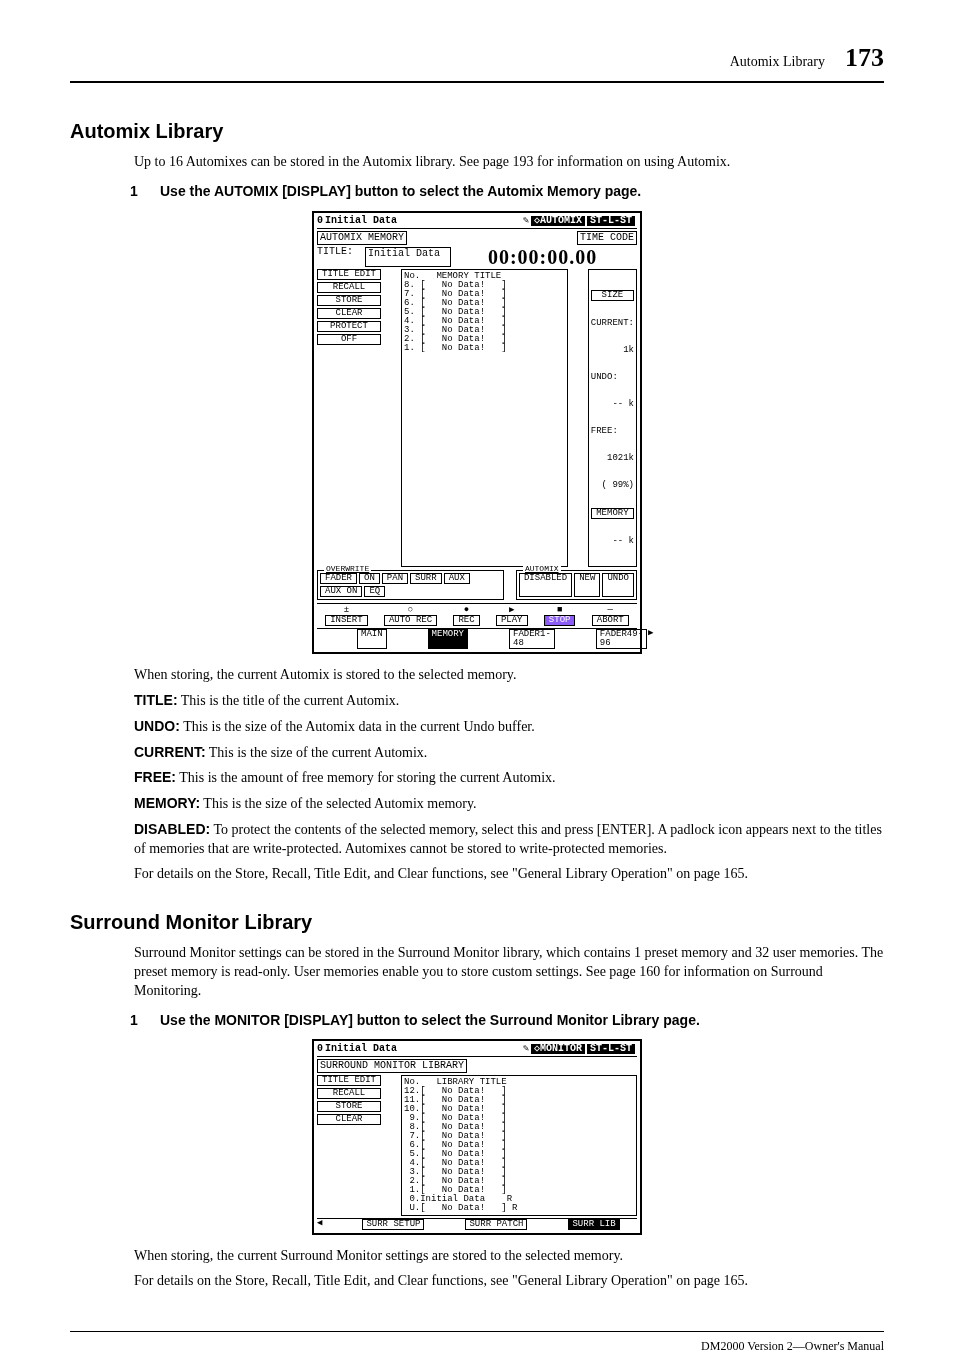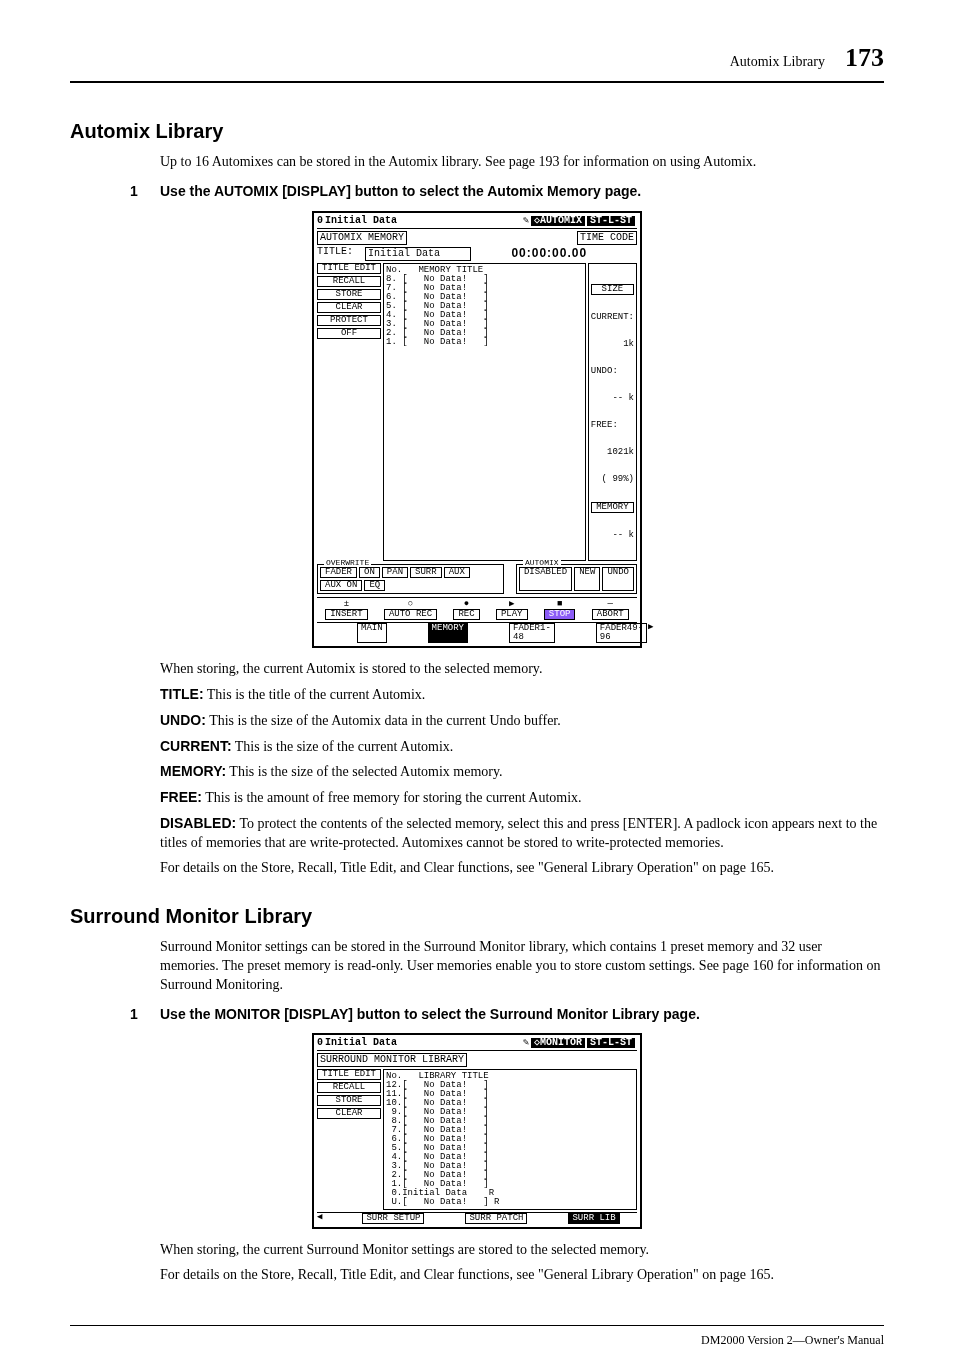--- a/index.html
+++ b/index.html
@@ -29,21 +29,21 @@
     font-size: 26px;
     font-weight: bold;
   }
   h2 {
     font-family: Tahoma, Verdana, sans-serif;
     font-size: 20px;
     font-weight: bold;
     margin-bottom: 8px;
   }
   .body-indent {
-    margin-left: 90px;
+    margin-left: 64px;
   }
   .body-indent p {
     margin-bottom: 6px;
   }
   .step {
     display: flex;
     margin-left: 60px;
     margin-top: 10px;
     margin-bottom: 10px;
     font-family: Tahoma, Verdana, sans-serif;
@@ -90,21 +90,21 @@
     padding: 1px 2px;
   }
   .scr-btn {
     border: 1px solid #000;
     padding: 0 4px;
     font-size: 9px;
     display: inline-block;
     text-align: center;
   }
   .scr-btn.inv { background: #8b5cf6; color: #fff; }
-  .scr-main { display: flex; gap: 2px; }
+  .scr-main { display: flex; gap: 20px; }
   .scr-col { display: flex; flex-direction: column; gap: 2px; }
   .scr-list {
     border: 1px solid #000;
     padding: 2px;
     flex: 1;
     font-size: 9px;
   }
   .scr-list-row { white-space: pre; }
   .scr-sizebox {
     border: 1px solid #000;
@@ -121,20 +121,21 @@
     position: relative;
     margin-top: 3px;
   }
   .scr-group-label {
     position: absolute;
     top: -6px;
     left: 6px;
     background: #fff;
     padding: 0 2px;
     font-size: 8px;
+    text-decoration: underline;
   }
   .scr-transport {
     display: flex;
     justify-content: space-around;
     border-top: 1px solid #000;
     margin-top: 3px;
     padding-top: 2px;
     font-size: 9px;
   }
   .scr-transport .tcell { text-align: center; }
@@ -145,22 +146,22 @@
     border-top: 1px solid #000;
   }
   .scr-tabs .tab {
     border: 1px solid #000;
     padding: 0 3px;
     margin-right: 1px;
     margin-left: 40px;
   }
   .scr-tabs .tab.active { background: #000; color: #fff; }
   .timecode {
-    font-family: Liberation Sans, sans-serif;
-    font-size: 12px;
+    font-family: Liberation Serif, serif;
+    font-size: 20px;
     font-weight: bold;
     letter-spacing: 1px;
   }
   .footer {
     text-align: right;
     font-size: 12px;
     margin-top: 40px;
     border-top: 1px solid #000;
     padding-top: 6px;
   }
@@ -270,22 +271,22 @@
     <span class="tab">FADER49-96</span>
     <span>▶</span>
   </div>
 </div>
 
 <div class="body-indent">
   <p>When storing, the current Automix is stored to the selected memory.</p>
   <p class="def"><b>TITLE:</b> <span>This is the title of the current Automix.</span></p>
   <p class="def"><b>UNDO:</b> <span>This is the size of the Automix data in the current Undo buffer.</span></p>
   <p class="def"><b>CURRENT:</b> <span>This is the size of the current Automix.</span></p>
+  <p class="def"><b>FREE:</b> <span>This is the amount of free memory for storing the current Automix.</span></p>
   <p class="def"><b>MEMORY:</b> <span>This is the size of the selected Automix memory.</span></p>
-  <p class="def"><b>FREE:</b> <span>This is the amount of free memory for storing the current Automix.</span></p>
   <p class="def"><b>DISABLED:</b> <span>To protect the contents of the selected memory, select this and press [ENTER]. A padlock icon appears next to the titles of memories that are write-protected. Automixes cannot be stored to write-protected memories.</span></p>
   <p>For details on the Store, Recall, Title Edit, and Clear functions, see "General Library Operation" on page 165.</p>
 </div>
 
 <h2 style="margin-top:25px">Surround Monitor Library</h2>
 <div class="body-indent">
   <p>Surround Monitor settings can be stored in the Surround Monitor library, which contains 1 preset memory and 32 user memories. The preset memory is read-only. User memories enable you to store custom settings. See page 160 for information on Surround Monitoring.</p>
 </div>
 
 <div class="step">

